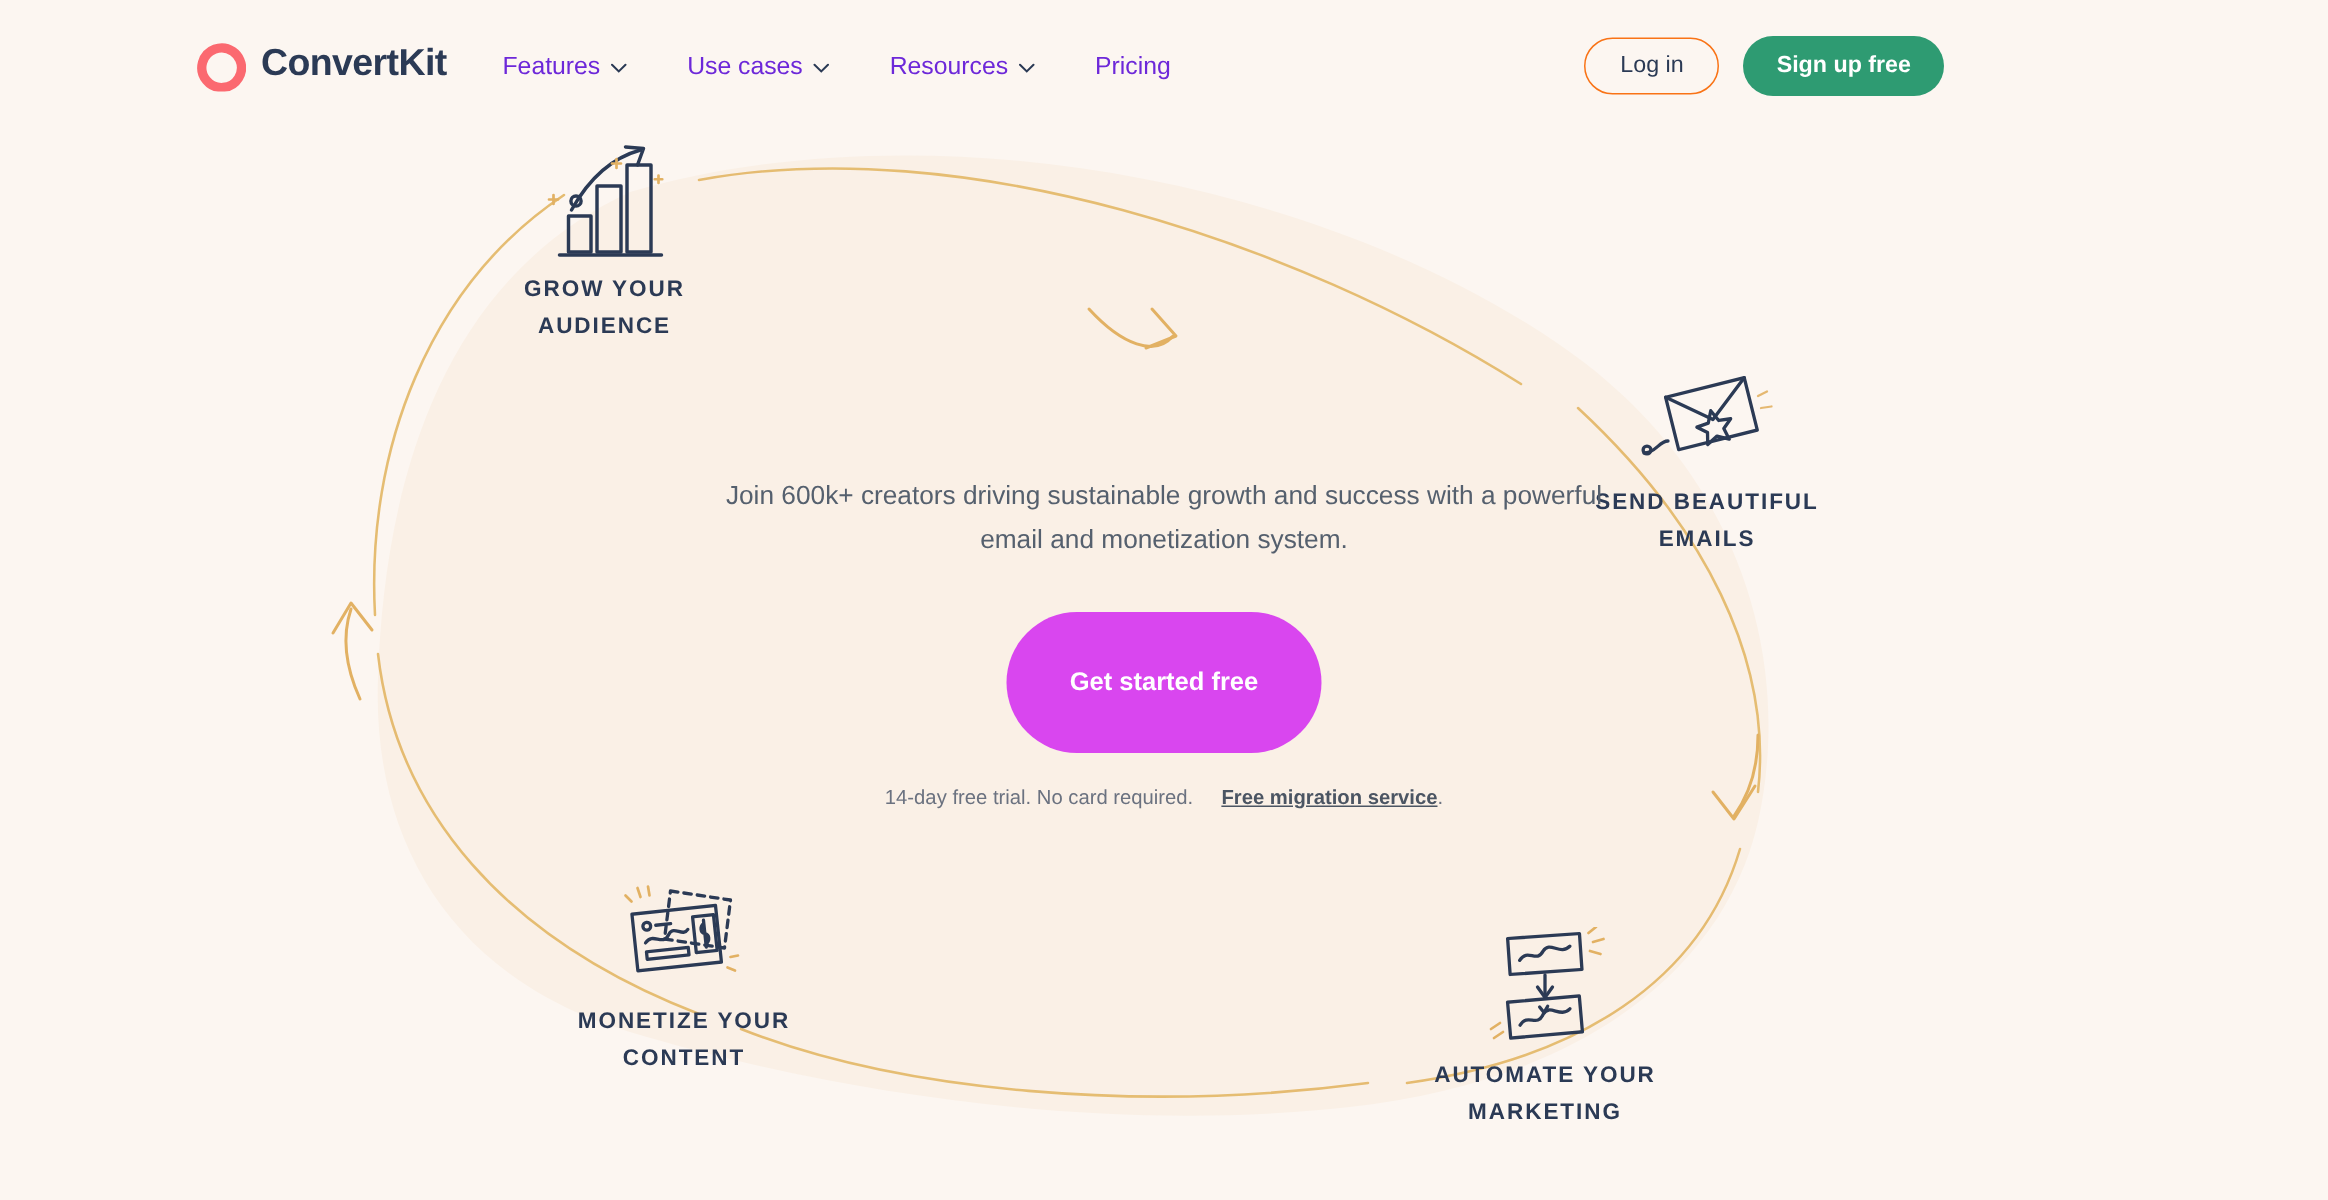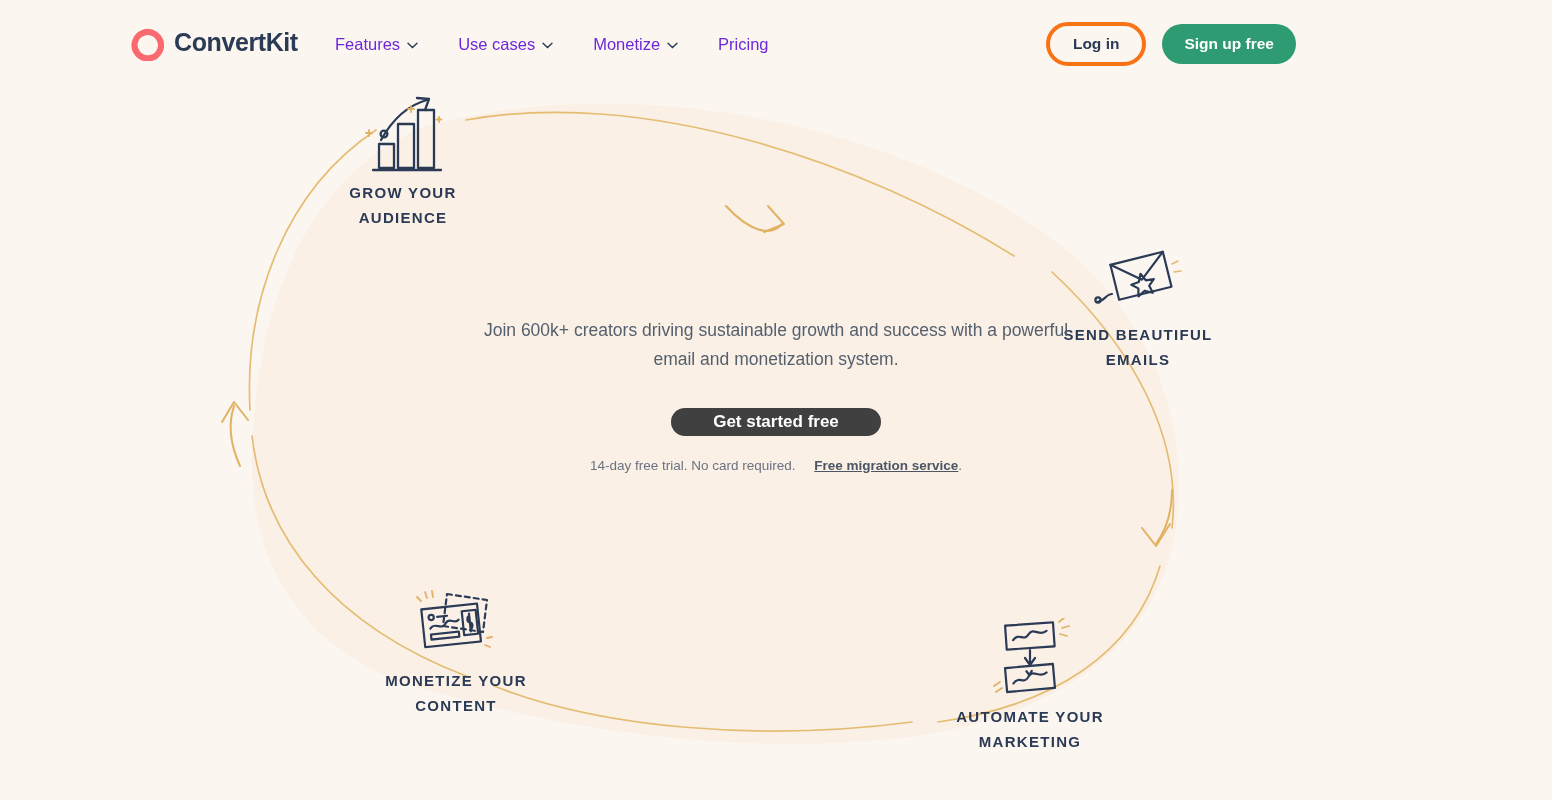--- a/index.html
+++ b/index.html
@@ -68,30 +68,29 @@
 
   .header-actions {
     position: absolute;
     right: 256px;
     display: flex;
     align-items: center;
     gap: 16px;
   }
 
   .btn-login {
-    border: 4px solid #f97316;
+    border: 1px solid #f97316;
     background: transparent;
     color: #2B3A55;
     font-size: 15.5px;
     font-family: inherit;
     padding: 9px 23px;
     border-radius: 999px;
     cursor: pointer;
     white-space: nowrap;
-    font-weight: bold;
   }
 
   .btn-signup {
     border: none;
     background: #2E9B72;
     color: #FFFFFF;
     font-size: 15.5px;
     font-weight: bold;
     font-family: inherit;
     padding: 11px 22px;
@@ -139,28 +138,28 @@
   .hero-sub {
     font-size: 17.5px;
     line-height: 1.65;
     color: #55606E;
     padding: 0 26px;
   }
 
   .hero-cta {
     margin-top: 34px;
     display: inline-block;
-    background: #404040;
+    background: #d946ef;
     color: #FFFFFF;
     font-size: 17px;
     font-weight: bold;
     font-family: inherit;
     border: none;
     border-radius: 999px;
-    padding: 4px 42px;
+    padding: 37px 42px;
     cursor: pointer;
   }
 
   .hero-note {
     margin-top: 22px;
     font-size: 13.5px;
     color: #6B7280;
   }
 
   .hero-note a {
@@ -212,21 +211,21 @@
         <path d="M1 1.2 L5.5 5.6 L10 1.2" fill="none" stroke="#2B3A55" stroke-width="1.4" stroke-linecap="round"></path>
       </svg>
     </div>
     <div class="nav-item">
       <span>Use cases</span>
       <svg class="chev" width="11" height="7" viewBox="0 0 11 7">
         <path d="M1 1.2 L5.5 5.6 L10 1.2" fill="none" stroke="#2B3A55" stroke-width="1.4" stroke-linecap="round"></path>
       </svg>
     </div>
     <div class="nav-item">
-      <span>Monetize</span>
+      <span>Resources</span>
       <svg class="chev" width="11" height="7" viewBox="0 0 11 7">
         <path d="M1 1.2 L5.5 5.6 L10 1.2" fill="none" stroke="#2B3A55" stroke-width="1.4" stroke-linecap="round"></path>
       </svg>
     </div>
     <div class="nav-item">
       <span>Pricing</span>
     </div>
   </nav>
 
   <div class="header-actions">

